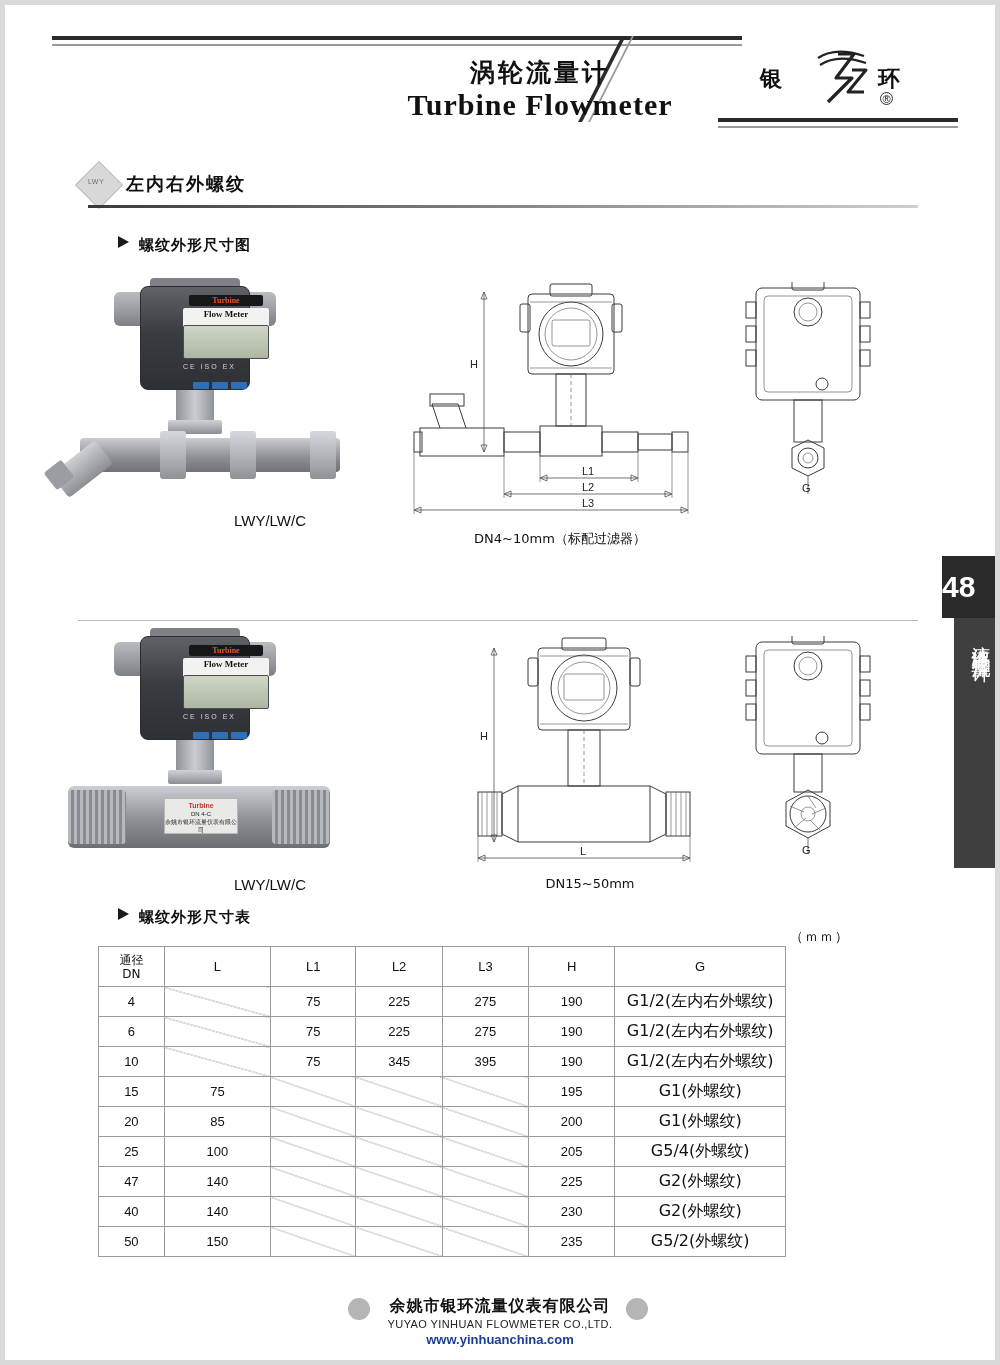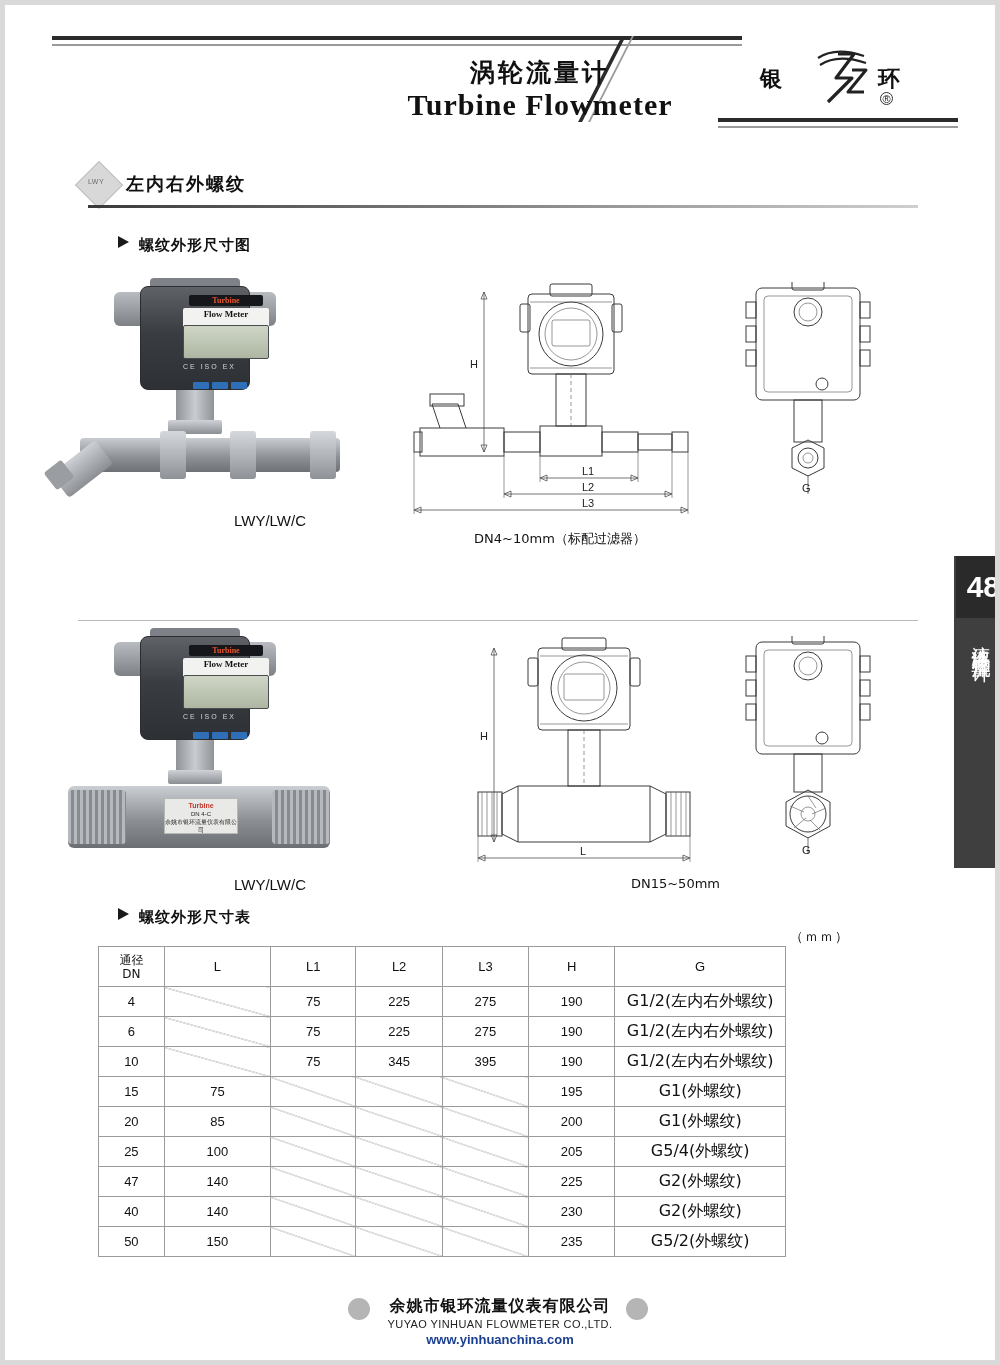--- a/index.html
+++ b/index.html
@@ -251,23 +251,23 @@
   .tech .thin { stroke:#6a6a6a; stroke-width:0.7; fill:none; }
   .tech .dim { stroke:#3a3a3a; stroke-width:0.7; fill:none; }
   .tech text { font-family:"Liberation Sans", sans-serif; font-size:11px; fill:#222; }
 
   
   .tab {
     position:absolute; right:0; top:556px; width:46px; height:312px;
     background:#3f3f3f;
   }
   .tab-num {
-    position:absolute; right:0; top:556px; width:44px; height:62px;
+    position:absolute; right:0; top:556px; width:58px; height:62px;
     background:#2a2a2a; color:#fff;
-    font-size:30px; font-weight:bold; text-align:right; line-height:62px;
+    font-size:30px; font-weight:bold; text-align:left; line-height:62px;
     font-family:"Liberation Sans", sans-serif;
   }
   .tab-txt {
     position:absolute; right:6px; top:630px; width:34px;
     color:#fff; font-size:19px; letter-spacing:3px; line-height:24px;
     text-align:center;
     font-family:"DejaVu Sans", sans-serif;
     writing-mode:vertical-rl;
   }
 
@@ -556,21 +556,21 @@
   <circle class="ln" cx="92" cy="102" r="6"></circle>
   <rect class="ln" x="64" y="118" width="28" height="38"></rect>
   <path class="ln" d="M56 166 L78 154 L100 166 L100 190 L78 202 L56 190 Z"></path>
   <circle class="ln" cx="78" cy="178" r="18"></circle>
   <circle class="thin" cx="78" cy="178" r="7"></circle>
   <path class="thin" d="M78 160 L86 172 M96 172 L82 178 M90 194 L80 184 M64 192 L76 182 M60 170 L74 176"></path>
   <line class="dim" x1="78" y1="202" x2="78" y2="218"></line>
   <text x="72" y="218">G</text>
 </svg>
 
-<div class="cap-cn" style="left:460px; top:876px; width:260px;text-align:right;">DN15~50mm</div>
+<div class="cap-cn" style="left:460px; top:876px; width:260px;">DN15~50mm</div>
 
 <div class="sub" id="sub2">
   <span class="tri"></span><span>螺纹外形尺寸表</span>
 </div>
 
 <div class="tab"></div>
 <div class="tab-num">48</div>
 <div class="tab-txt">液体涡轮流量计</div>
 
 <div class="mm-unit">（ｍｍ）</div>

